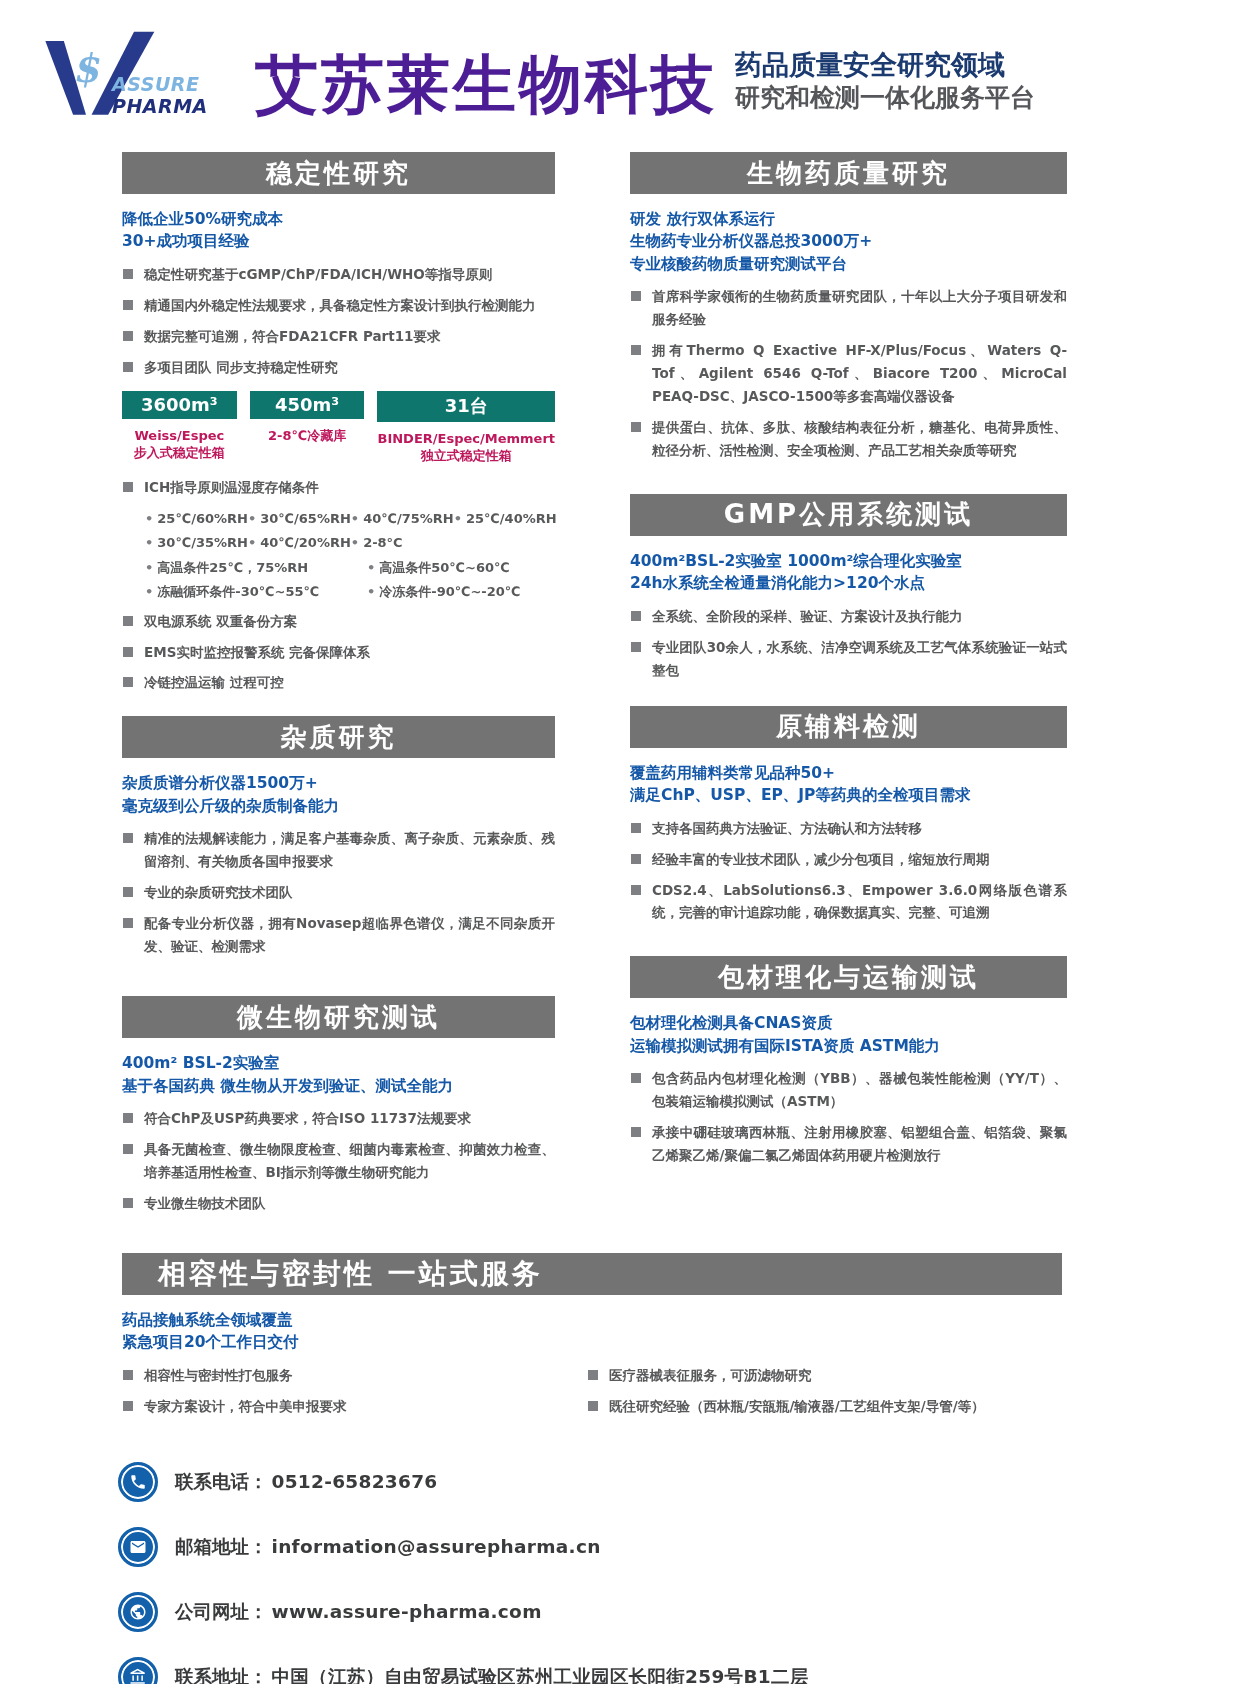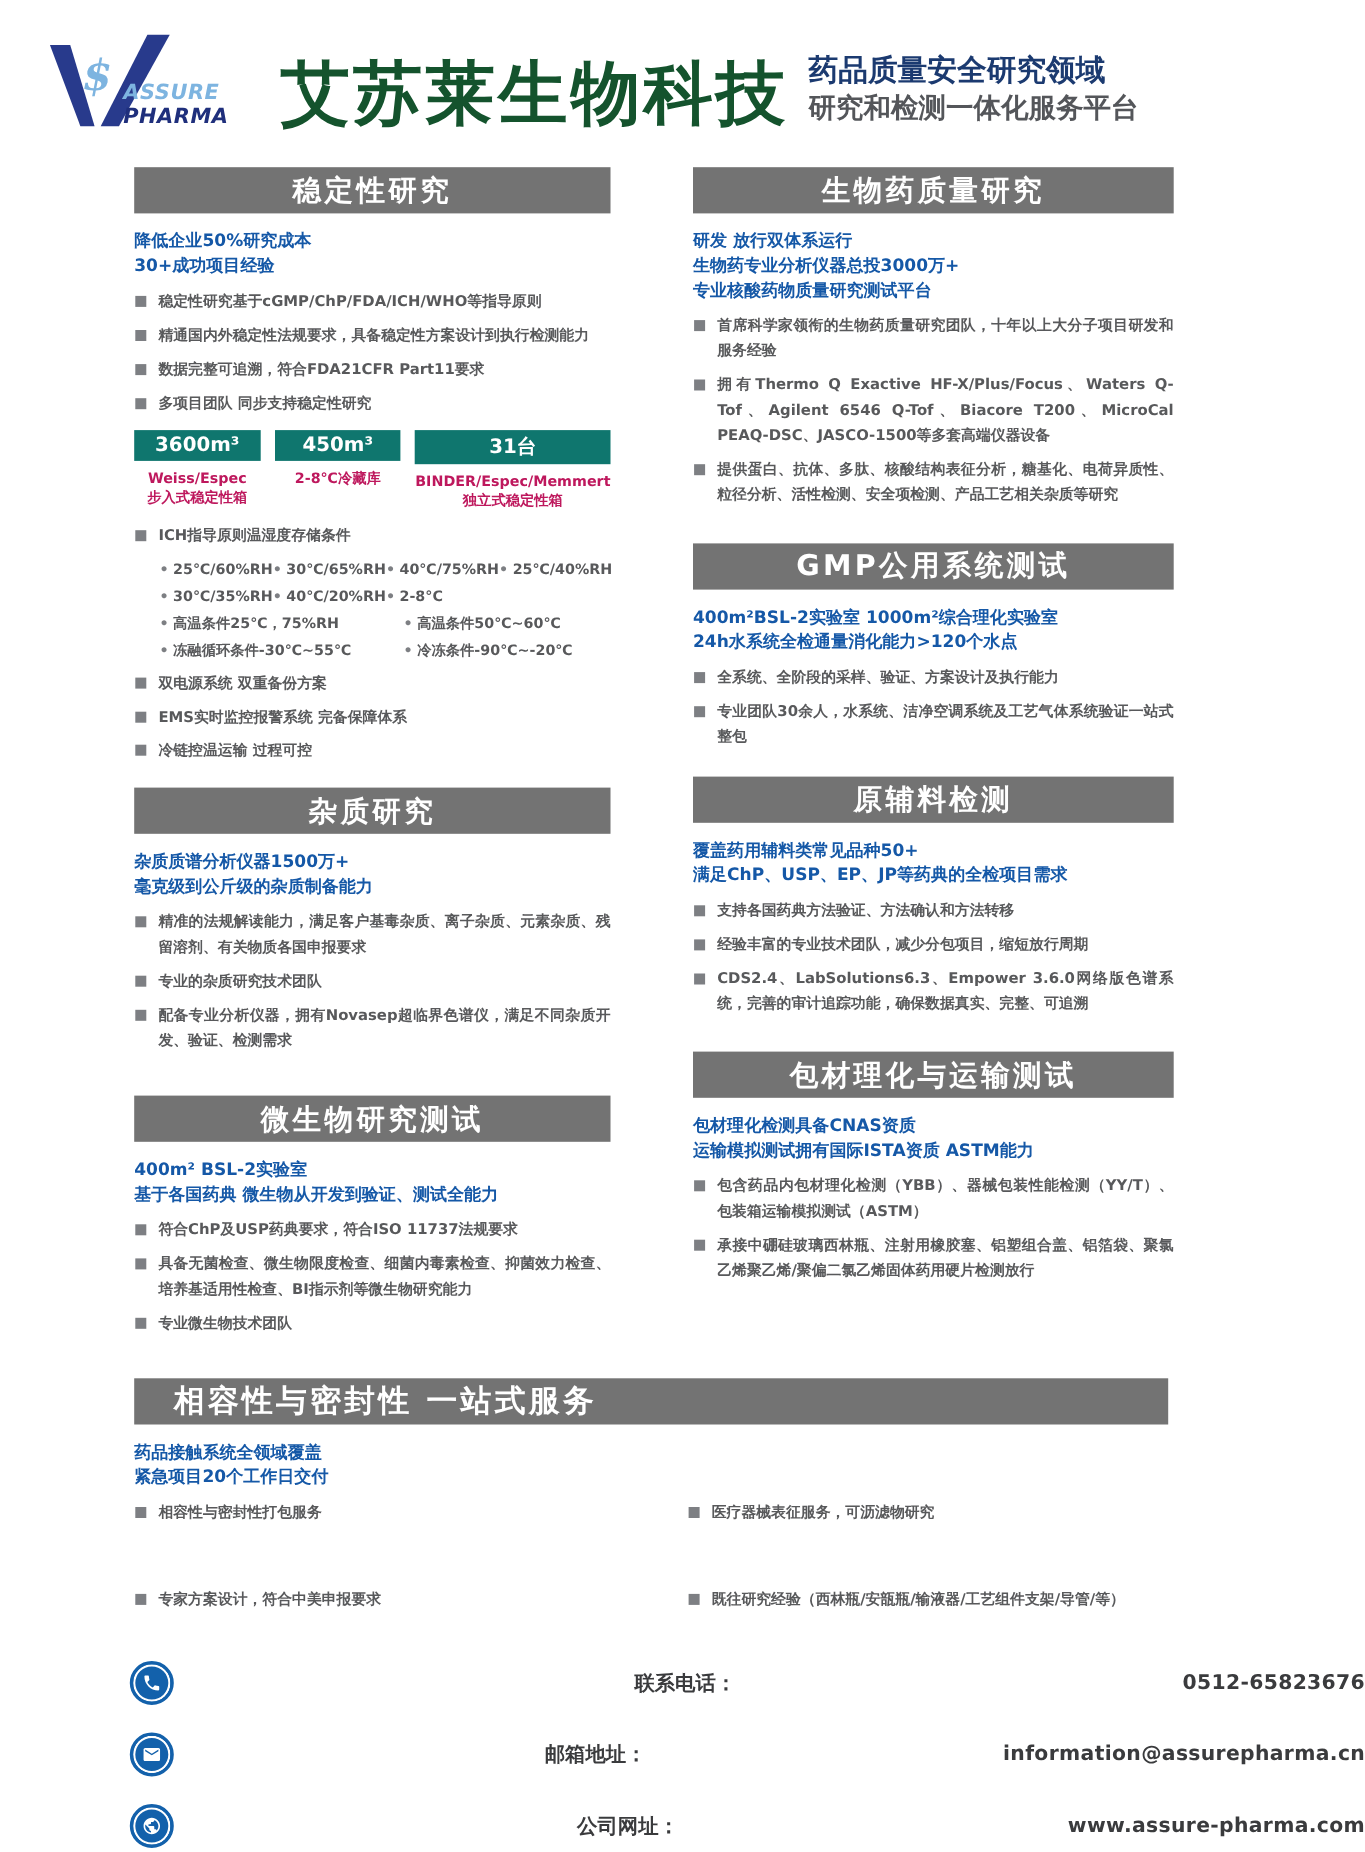--- a/index.html
+++ b/index.html
@@ -5,21 +5,21 @@
   * { margin:0; padding:0; box-sizing:border-box; }
   body { background:#e8e8e8; font-family:"DejaVu Sans","Liberation Sans",sans-serif; }
   .page { position:relative; width:1241px; height:1684px; margin:0 auto; background:#ffffff; overflow:hidden; }
 
   
   .hdr { display:flex; align-items:flex-start; padding:26px 40px 0 38px; height:138px; }
   .logo { position:relative; width:205px; height:110px; flex:0 0 auto; }
   .logo-words { position:absolute; left:74px; top:48px; font-style:italic; font-weight:bold; line-height:1.15; }
   .lw1 { display:block; color:#7db4e0; font-size:19px; letter-spacing:.5px; }
   .lw2 { display:block; color:#1f2f7c; font-size:19px; letter-spacing:.5px; }
-  .company { font-size:63px; font-weight:bold; color:#14532d; letter-spacing:3px; margin:16px 4px 0 12px; white-space:nowrap; }
+  .company { font-size:63px; font-weight:bold; color:#4c1d95; letter-spacing:3px; margin:16px 4px 0 12px; white-space:nowrap; }
   .tagline { margin:22px 0 0 14px; line-height:1.25; white-space:nowrap; }
   .t1 { font-size:27px; font-weight:bold; color:#1b3a70; }
   .t2 { font-size:25px; font-weight:bold; color:#54565a; }
 
   
   .cols { display:flex; padding:0 0 0 122px; margin-top:14px; }
   .col-l { width:433px; flex:0 0 auto; }
   .col-r { width:437px; flex:0 0 auto; margin-left:75px; }
 
   .bar { height:42px; background:#737373; color:#ffffff; font-size:26px; font-weight:bold;
@@ -43,25 +43,25 @@
 
   .sec-impurity { margin-top:22px; }
   .sec-micro { margin-top:38px; }
   .sec-gmp { margin-top:32px; }
   .sec-raw { margin-top:24px; }
   .sec-pack { margin-top:32px; }
 
   
   .compat { margin:30px 179px 0 122px; }
   .compat .bar { justify-content:flex-start; padding-left:36px; font-size:28px; }
-  .compat-grid { display:grid; grid-template-columns:455px 1fr; column-gap:10px;gap:48px; }
+  .compat-grid { display:grid; grid-template-columns:455px 1fr; column-gap:10px; }
 
   
   .contact { margin:36px 0 0 118px; }
-  .crow { display:flex; align-items:center; margin-bottom:25px;justify-content:space-between; }
+  .crow { display:flex; align-items:center; margin-bottom:25px; }
   .cic { flex:0 0 auto; width:40px; height:40px; border-radius:50%; background:#1361ab;
          border:3px solid #1361ab; box-shadow:inset 0 0 0 2px #ffffff;
          display:flex; align-items:center; justify-content:center; margin-right:17px; }
   .cic svg { width:18px; height:18px; fill:#ffffff; }
   .clabel, .cval { font-size:18.5px; font-weight:bold; color:#3a3b3d; }
   .cval { margin-left:4px; letter-spacing:.3px; }
 </style>
 </head>
 <body>
 

